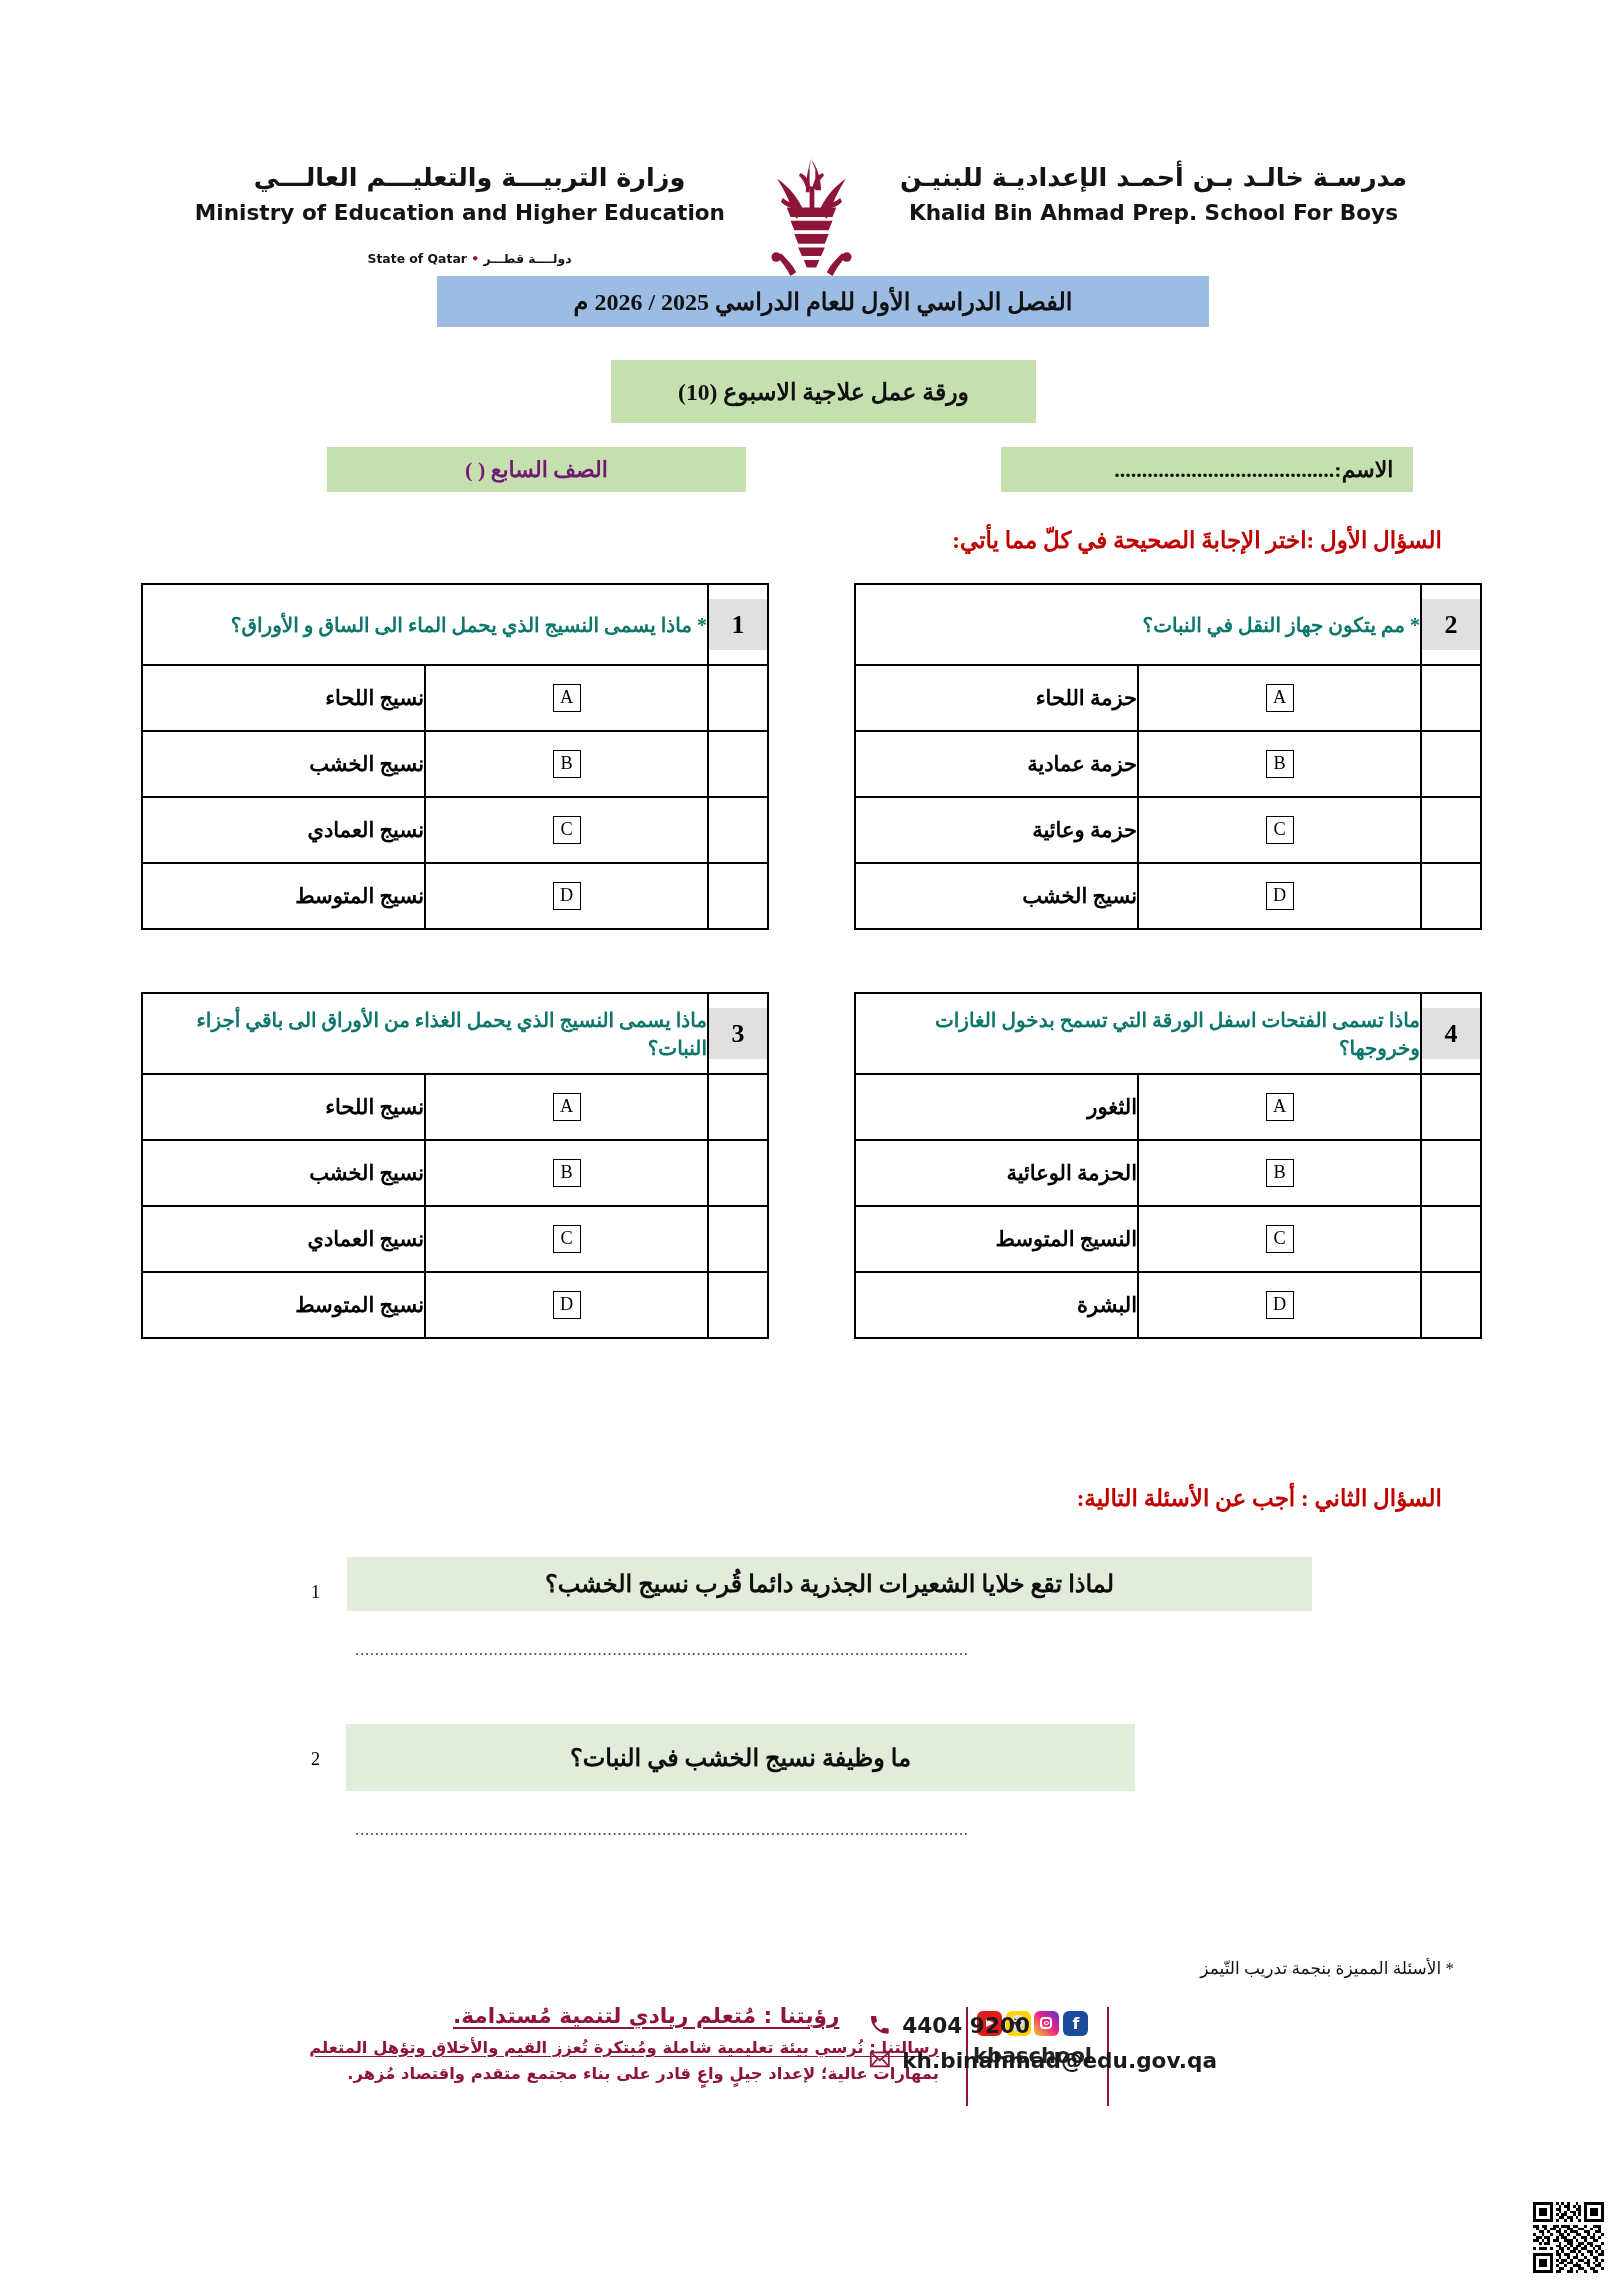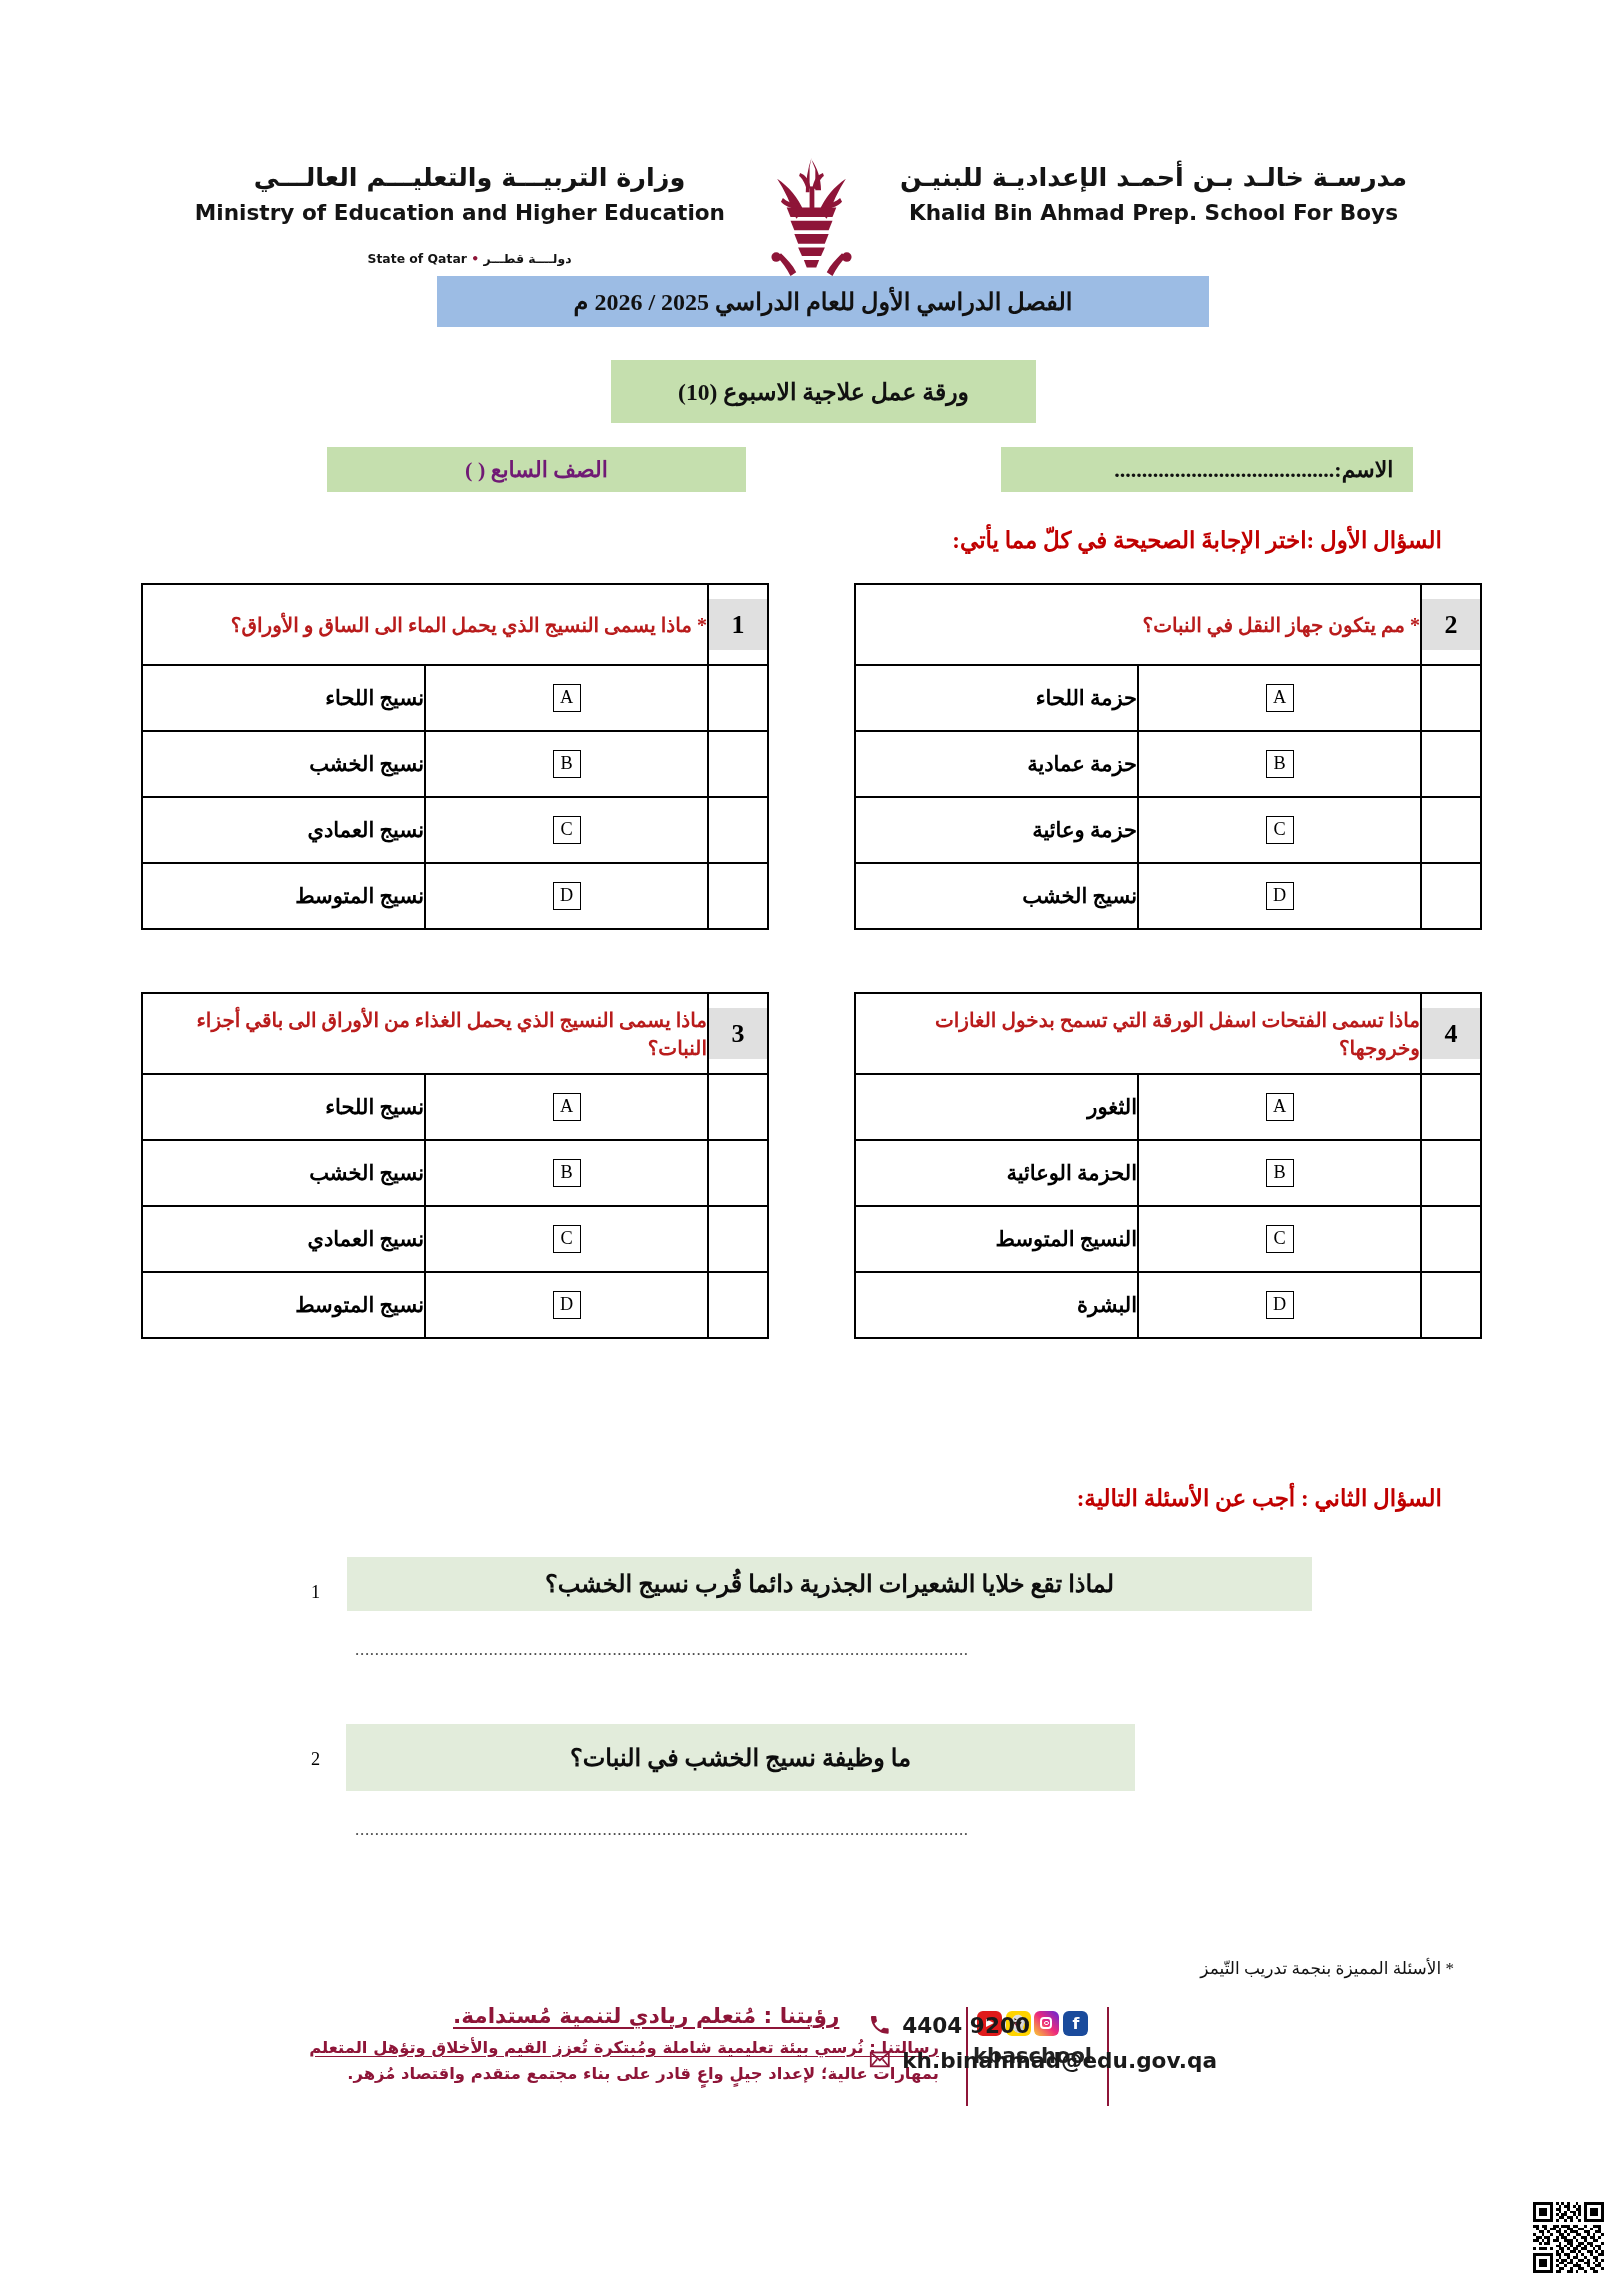--- a/index.html
+++ b/index.html
@@ -211,21 +211,21 @@
     font-size: 26px;
     line-height: 51px;
     color: #000;
   }
   .q-text {
     padding: 6.5px 11.8px 6.5px 9.2px;
     font-family: "Liberation Serif", serif;
     font-weight: 700;
     font-size: 20px;
     line-height: 1.4;
-    color: #b91c1c;
+    color: #0f766e;
     text-align: right;
     height: 79px;
   }
   
   .opt-blank { width: 58px; height: 64px; }
   .opt-letter {
     width: 48px;
     text-align: center;
     height: 64px;
   }

